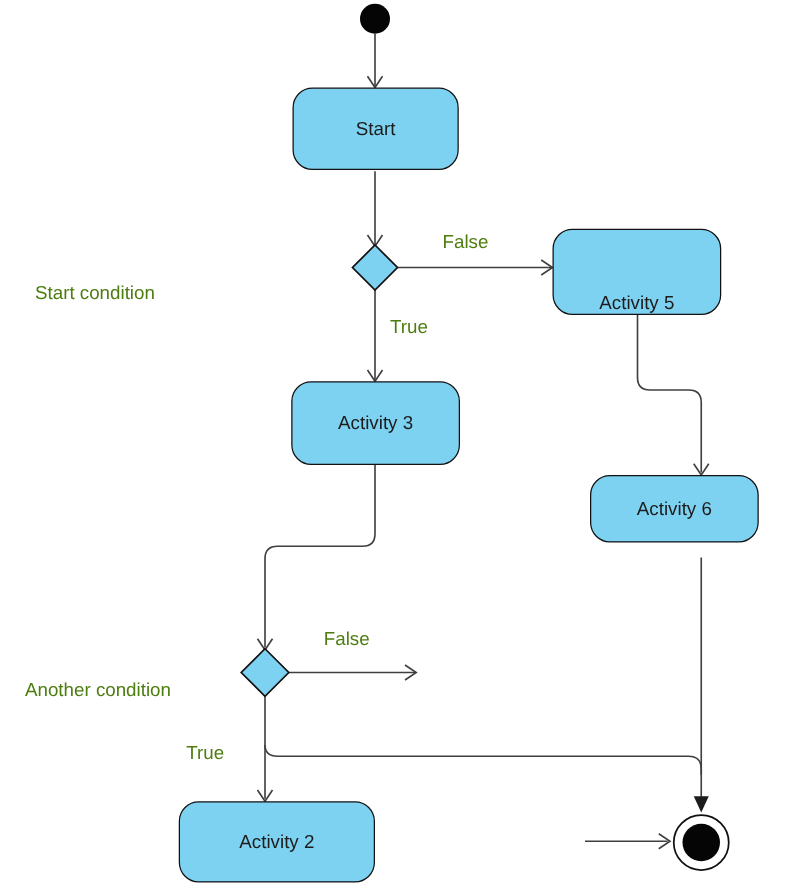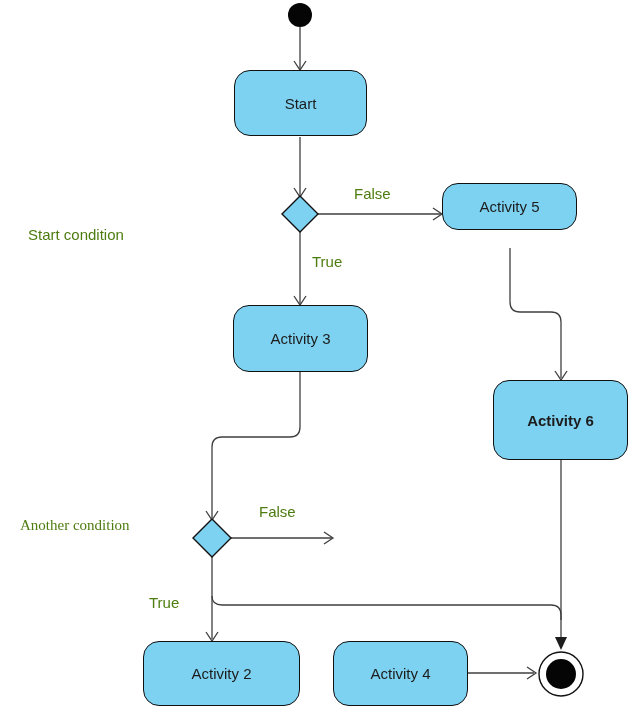--- a/index.html
+++ b/index.html
@@ -16,28 +16,28 @@
   .initial{
     position:absolute;left:288px;top:3px;width:24px;height:24px;border-radius:50%;
     background:#050505;
   }
   .edge-label{
     position:absolute;font-size:15px;color:#4d7c0f;white-space:nowrap;
   }
   
   .n-start    {left:234px;top:70px; width:133px;height:66px;}
   .n-act1     {left:233px;top:305px;width:135px;height:67px;}
-  .n-act5     {left:442px;top:183px;width:135px;height:47px;}
-  .n-act6     {left:493px;top:380px;width:135px;height:80px;font-weight:bold;}
+  .n-act5     {left:442px;top:183px;width:135px;height:69px;align-items:flex-end;}
+  .n-act6     {left:472px;top:380px;width:135px;height:54px;}
   .n-act3     {left:333px;top:505px;width:135px;height:67px;}
   .n-act2     {left:143px;top:641px;width:157px;height:65px;}
   .n-act4     {left:333px;top:641px;width:135px;height:65px;}
   
   .l-some     {left:28px; top:226px;}
-  .l-another  {left:20px; top:517px;font-family:Liberation Serif, serif;}
+  .l-another  {left:20px; top:544px;}
   .l-false1   {left:354px;top:185px;}
   .l-true1    {left:312px;top:253px;}
   .l-false2   {left:259px;top:503px;}
   .l-true2    {left:149px;top:594px;}
 </style>
 </head>
 <body>
 
 <div class="canvas">
 
@@ -97,23 +97,20 @@
   </div>
   <div class="node n-act1">
     <span>Activity 3</span>
   </div>
   <div class="node n-act6">
     <span>Activity 6</span>
   </div>
   <div class="node n-act2">
     <span>Activity 2</span>
   </div>
-  <div class="node n-act4">
-    <span>Activity 4</span>
-  </div>
 
   <span class="edge-label l-some">Start condition</span>
   <span class="edge-label l-false1">False</span>
   <span class="edge-label l-true1">True</span>
   <span class="edge-label l-another">Another condition</span>
   <span class="edge-label l-false2">False</span>
   <span class="edge-label l-true2">True</span>
 
 </div>
 

